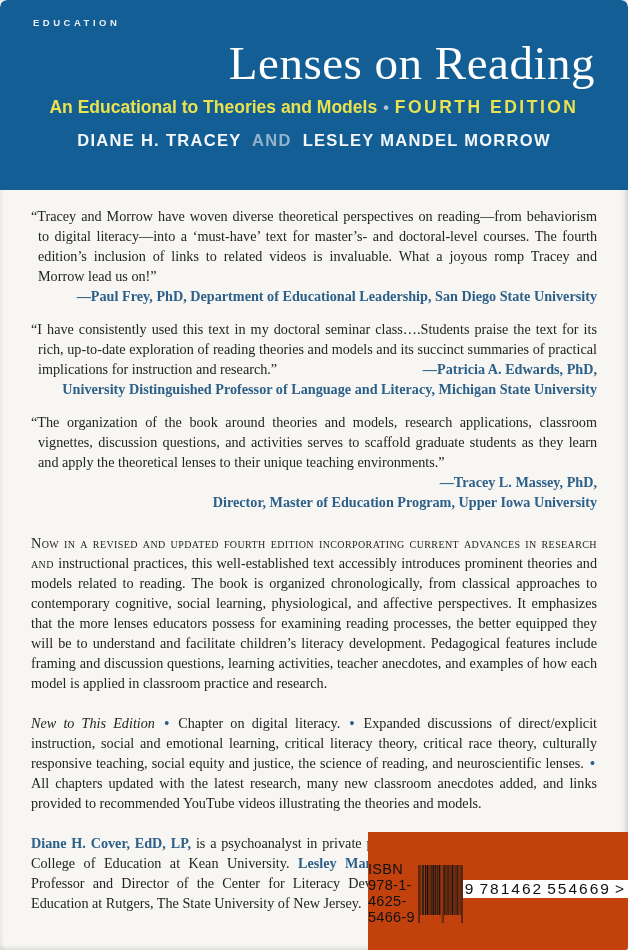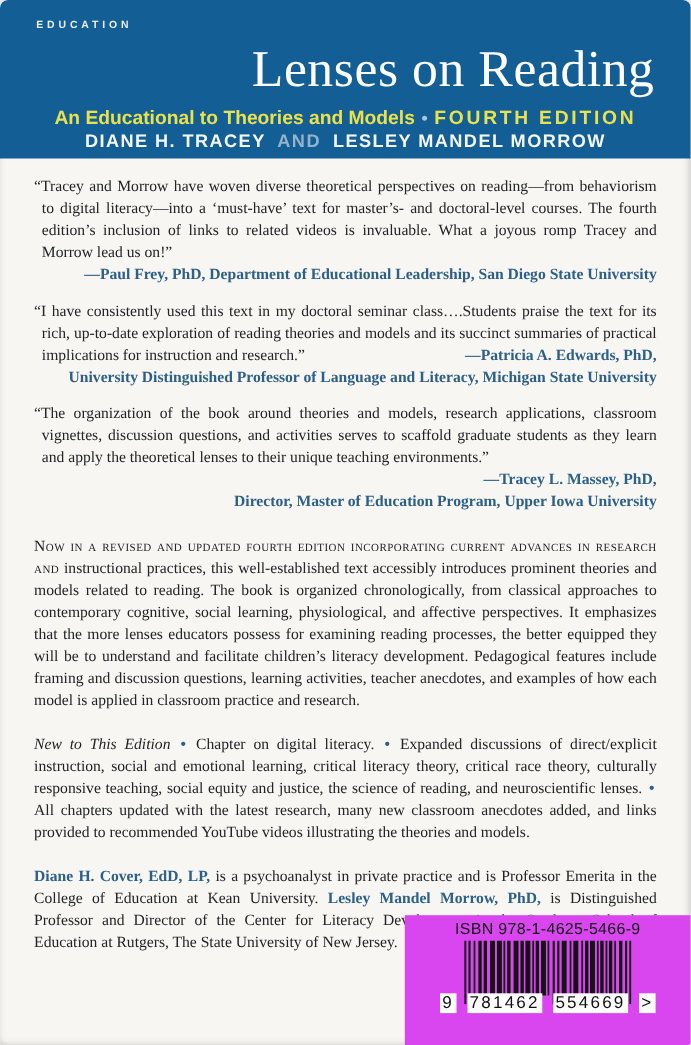--- a/index.html
+++ b/index.html
@@ -5,41 +5,41 @@
   html,body{margin:0;padding:0;background:#e9e9e9;}
   .page{
     position:relative;width:628px;height:950px;margin:0 auto;
     background:#f7f6f3;overflow:hidden;
     border-radius:7px 7px 3px 3px;
     box-shadow:inset -5px 0 9px -6px rgba(0,0,0,.35), inset 0 -5px 9px -7px rgba(0,0,0,.25), inset 5px 0 9px -8px rgba(0,0,0,.2);
     font-family:"Liberation Serif","DejaVu Serif",serif;color:#222325;
   }
   
   .cover-header{
-    box-sizing:border-box;height:144px;background:#135f95;
+    box-sizing:border-box;height:190px;background:#135f95;
     padding:17px 33px 0;border-radius:7px 7px 0 0;
   }
   .category{
     font-family:"Liberation Sans","DejaVu Sans",sans-serif;
     font-size:9.5px;font-weight:bold;letter-spacing:3.5px;color:#e8eef3;
   }
   .title{
     margin:10px 0 0;text-align:right;color:#ffffff;font-weight:normal;
     font-family:"Liberation Serif","DejaVu Serif",serif;
     font-size:47px;line-height:50px;letter-spacing:0.5px;
   }
   .subtitle-row{
     margin-top:9px;text-align:center;
     font-family:"Liberation Sans","DejaVu Sans",sans-serif;
     font-size:17.5px;font-weight:bold;color:#e9e24d;
   }
   .subtitle-sep{color:#aac6dc;padding:0 6px;font-size:16px;}
   .edition{letter-spacing:2.5px;}
   .authors-row{
-    margin-top:2px;text-align:center;
+    margin-top:13px;text-align:center;
     font-family:"Liberation Sans","DejaVu Sans",sans-serif;
     font-size:16.5px;font-weight:bold;letter-spacing:1.3px;color:#f4f7fa;
   }
   .author-and{color:#93b3cd;padding:0 5px;}
   
   .body-copy{padding:16px 31px 0;font-size:14.2px;line-height:20px;text-align:justify;}
   .quote-block{margin-bottom:13px;}
   .quote-text{margin:0;padding-left:7px;text-indent:-7px;overflow:hidden;}
   .attr-single,.attr-line2{margin:0;text-align:right;font-weight:bold;color:#2d6089;text-indent:0;}
   .attr-inline{float:right;font-weight:bold;color:#2d6089;text-indent:0;padding-left:10px;}
@@ -48,22 +48,22 @@
   .newto{margin:20px 0 0;}
   .newto-label{font-style:italic;}
   .blue-bullet{color:#2d6089;font-weight:bold;padding:0 2px;}
   .bios{margin:20px 0 0;}
   .bio-name{font-weight:bold;color:#2d6089;}
   
   .footer{padding:15px 31px 0;position:relative;}
   .cover-design{margin:0;font-style:italic;font-size:13.5px;color:#30302f;}
   
   .barcode-panel{
-    position:absolute;right:0;bottom:0;width:260px;height:118px;background:#d946ef;
-    display:flex;flex-direction:column;align-items:center;box-sizing:border-box;padding-top:5px;
+    position:absolute;right:0;bottom:0;width:260px;height:118px;background:#c2410c;
+    display:flex;flex-direction:row;align-items:center;box-sizing:border-box;padding-top:5px;
     font-family:"Liberation Sans","DejaVu Sans",sans-serif;color:#111;
   }
   .isbn-label{font-size:14.5px;letter-spacing:0.3px;margin-bottom:2px;}
   .barcode-bars{width:152px;height:58px;display:block;}
   .barcode-digits{display:flex;width:196px;justify-content:space-between;font-size:15.5px;letter-spacing:2px;margin-top:-10px;background:transparent;}
   .barcode-digits span{background:#fff;padding:0 2px;}
 </style>
 </head>
 <body>
 

